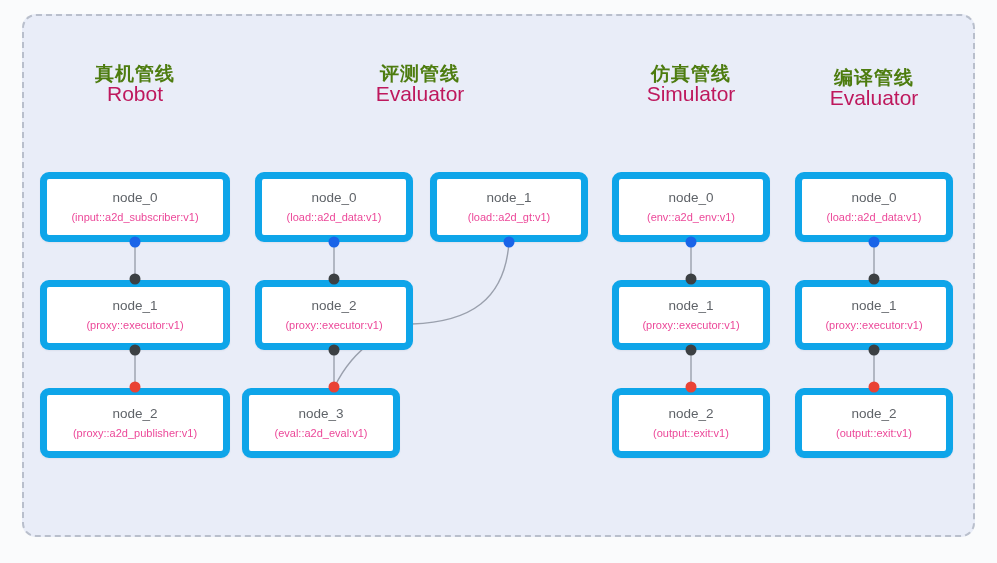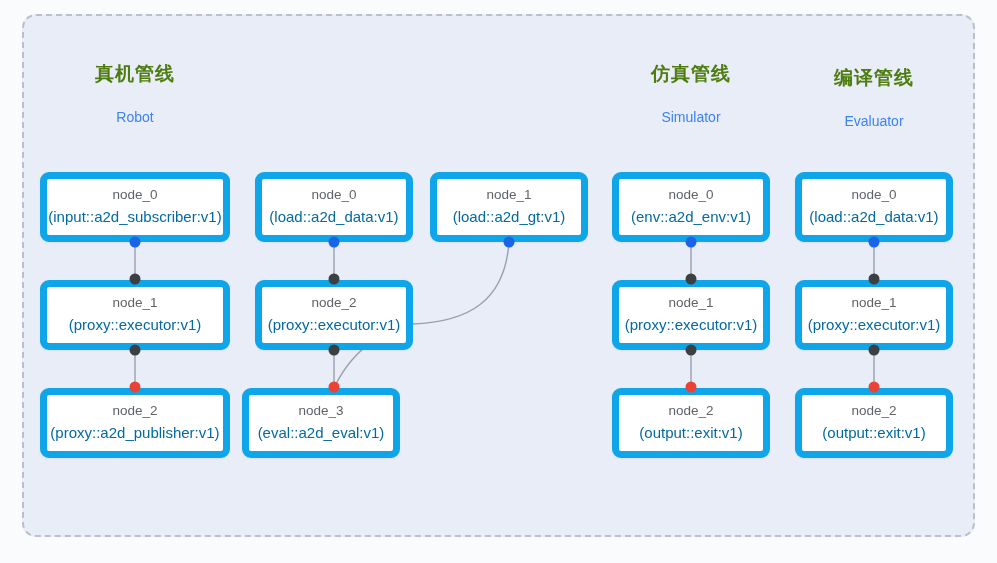--- a/index.html
+++ b/index.html
@@ -40,23 +40,22 @@
     pointer-events: none;
   }
   .head-cn {
     font-size: 19px;
     font-weight: bold;
     color: #4d7c0f;
     letter-spacing: 1px;
     line-height: 1;
   }
   .head-en {
-    margin-top: 27px;
-    font-size: 14px;
-    color: #3b82f6;
+    font-size: 21px;
+    color: #be185d;
     line-height: 1;
   }
 
   
   .node {
     position: absolute;
     box-sizing: border-box;
     background: #ffffff;
     border: 7px solid #0ea5e9;
     border-radius: 9px;
@@ -66,22 +65,22 @@
     align-items: center;
     justify-content: center;
     z-index: 3;
   }
   .node .n-name {
     font-size: 13.5px;
     color: #5f6368;
     line-height: 1.25;
   }
   .node .n-type {
-    font-size: 15px;
-    color: #0369a1;
+    font-size: 11px;
+    color: #ec4899;
     line-height: 1.25;
     margin-top: 4px;
     white-space: nowrap;
   }
 
   
   .dot {
     position: absolute;
     width: 11px;
     height: 11px;
@@ -151,20 +150,24 @@
   </div>
   <div class="dot dot-dark" style="left:135px; top:279px;"></div>
   <div class="dot dot-dark" style="left:135px; top:350px;"></div>
 
   <div class="node" style="left:40px; top:388px; width:190px; height:70px;">
     <span class="n-name">node_2</span>
     <span class="n-type">(proxy::a2d_publisher:v1)</span>
   </div>
   <div class="dot dot-red" style="left:135px; top:387px;"></div>
 
+  <div class="col-head" style="left:330px; top:64px; width:180px;">
+    <div class="head-cn">评测管线</div>
+    <div class="head-en">Evaluator</div>
+  </div>
 
   <div class="node" style="left:255px; top:172px; width:158px; height:70px;">
     <span class="n-name">node_0</span>
     <span class="n-type">(load::a2d_data:v1)</span>
   </div>
   <div class="dot dot-blue" style="left:334px; top:242px;"></div>
 
   <div class="node" style="left:430px; top:172px; width:158px; height:70px;">
     <span class="n-name">node_1</span>
     <span class="n-type">(load::a2d_gt:v1)</span>

